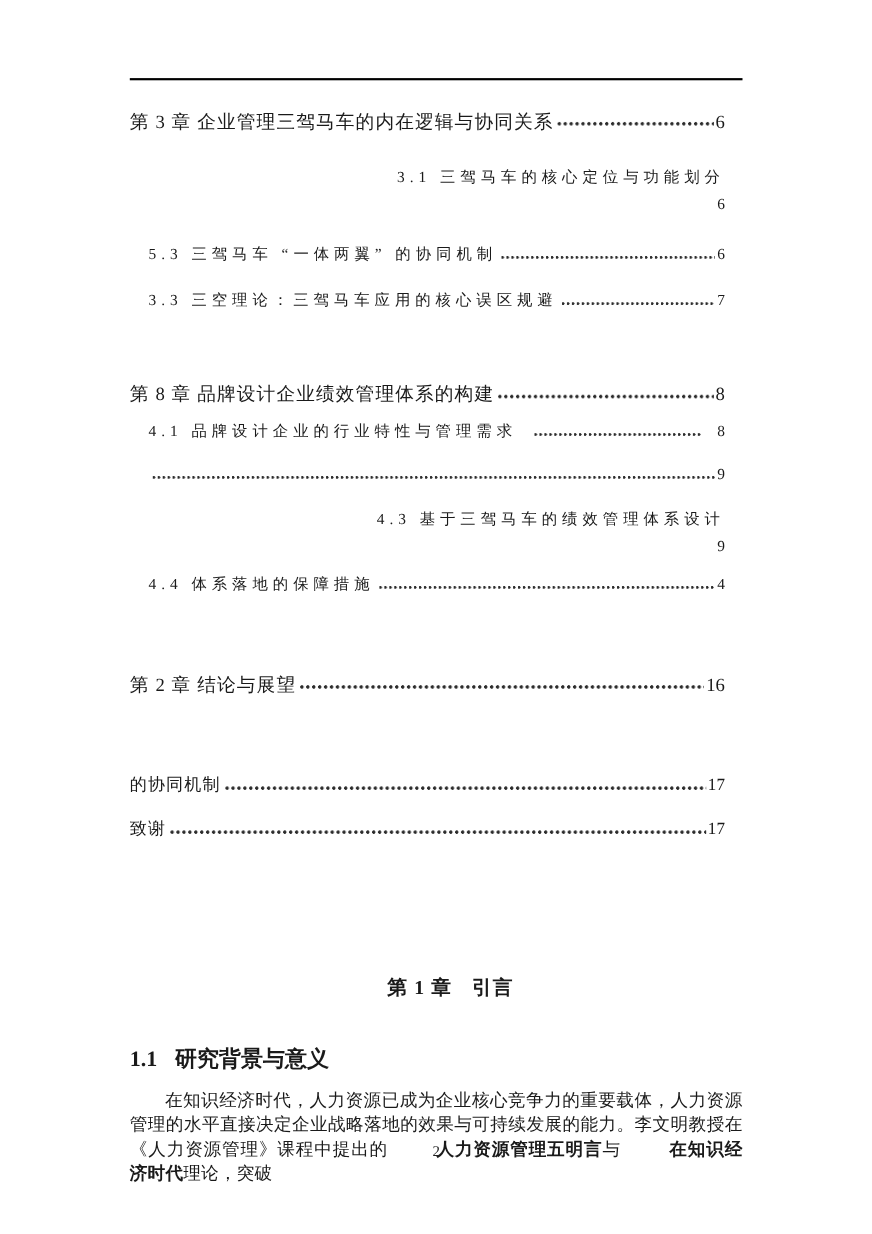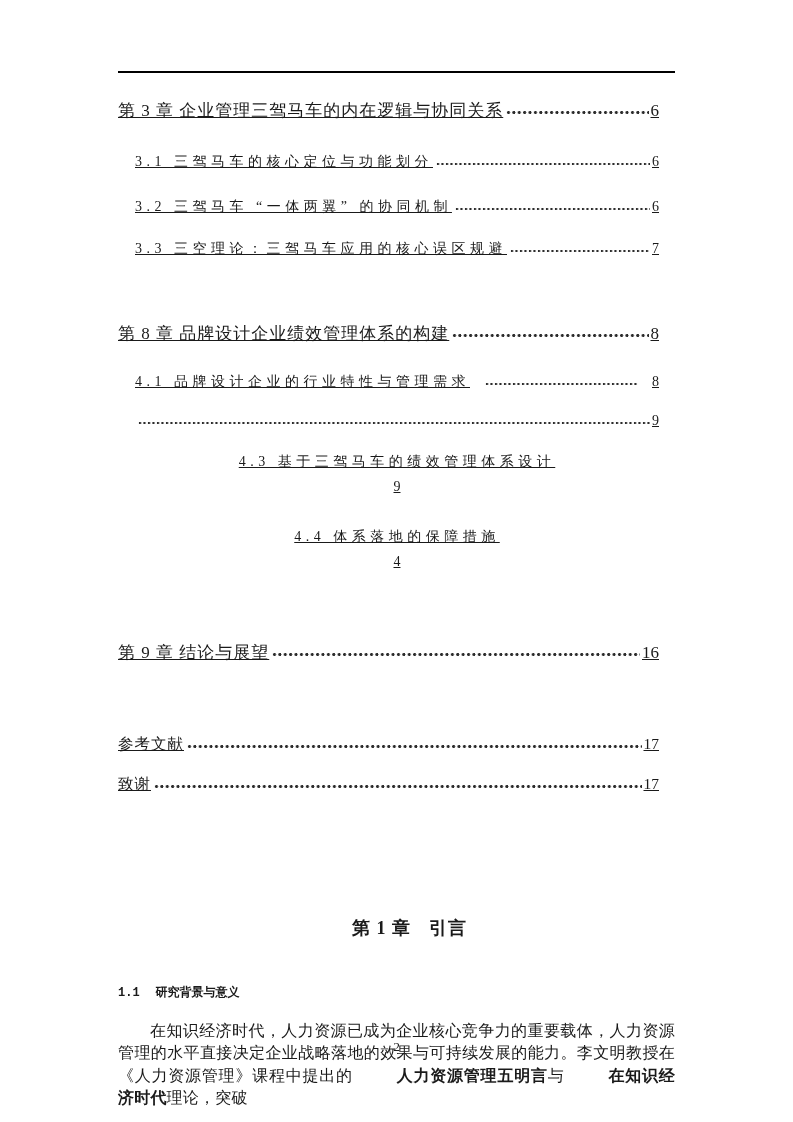--- a/index.html
+++ b/index.html
@@ -16,23 +16,22 @@
     overflow: hidden;
   }
   .header-rule {
     margin-top: 71px;
     height: 0;
     border-top: 2px solid #000000;
   }
   
   .toc-row {
     display: flex;
-    align-items: center;
+    align-items: flex-end;
     padding-right: 16px;
-    text-decoration: underline;
   }
   .toc-chapter {
     font-size: 17px;
     line-height: 23px;
     letter-spacing: 1px;
   }
   .toc-back { font-size: 15.5px; line-height: 22px; }
   .toc-section {
     font-size: 14px;
     line-height: 18px;
@@ -52,41 +51,40 @@
     background-position: left center;
   }
   .toc-section .leader {
     height: 4px;
     margin-top: 3px;
     background-image: radial-gradient(circle at 2px 2px, #2b2b2b 1px, rgba(0,0,0,0) 1.45px);
     background-size: 4.5px 4px;
   }
   
   .mt16 { margin-top: 16px; }  .mt18 { margin-top: 18px; }
-  .mt21 { margin-top: 21px; }  .mt22 { margin-top: 32px; flex-direction: column; }
+  .mt21 { margin-top: 21px; }  .mt22 { margin-top: 16px; }
   .mt23 { margin-top: 23px; flex-direction: column; }  .mt24 { margin-top: 24px; }
   .mt26 { margin-top: 26px; }  .mt27 { margin-top: 27px; }
-  .mt30 { margin-top: 28px; gap: 12px; }  .mt31 { margin-top: 31px; }
+  .mt30 { margin-top: 14px; gap: 12px; }  .mt31 { margin-top: 31px; flex-direction: column; }
   .mt43 { margin-top: 43px; }  .mt64 { margin-top: 64px; }
   .mt69 { margin-top: 69px; }  .mt70 { margin-top: 70px; }
   .mt121 { margin-top: 121px; }
   
   .ch-title {
     font-size: 18px;
     line-height: 24px;
     font-weight: 700;
     text-align: center;
     letter-spacing: 1px;
   }
   .ch-title .ch-num { margin-right: 18px; margin-left: 26px; }
   .sec-title {
-    font-size: 12px;
+    font-size: 20px;
     line-height: 21px;
     font-weight: 700;
-    font-family: Liberation Mono, monospace;
   }
   .sec-title .sec-num { margin-right: 16px; }
   .body-para {
     font-size: 16px;
     line-height: 22.4px;
     text-align: justify;
     text-indent: 32px;
     letter-spacing: 0.2px;
   }
   .body-para b { font-weight: 700; margin-left: 44px; }
@@ -115,21 +113,21 @@
       <span class="toc-page">6</span>
     </div>
 
     <div class="toc-row toc-section mt31">
       <span class="toc-label">3.1 三驾马车的核心定位与功能划分</span>
       <span class="leader"></span>
       <span class="toc-page">6</span>
     </div>
 
     <div class="toc-row toc-section mt27">
-      <span class="toc-label">3.2 三驾马车 “一体两翼” 的协同机制</span>
+      <span class="toc-label">5.3 三驾马车 “一体两翼” 的协同机制</span>
       <span class="leader"></span>
       <span class="toc-page">6</span>
     </div>
 
     <div class="toc-row toc-section mt24">
       <span class="toc-label">3.3 三空理论：三驾马车应用的核心误区规避</span>
       <span class="leader"></span>
       <span class="toc-page">7</span>
     </div>
 
@@ -156,27 +154,27 @@
       <span class="toc-page">9</span>
     </div>
 
     <div class="toc-row toc-section mt22">
       <span class="toc-label">4.4 体系落地的保障措施</span>
       <span class="leader"></span>
       <span class="toc-page">4</span>
     </div>
 
     <div class="toc-row toc-chapter mt70">
-      <span class="toc-label">第 9 章 结论与展望</span>
+      <span class="toc-label">第 2 章 结论与展望</span>
       <span class="leader"></span>
       <span class="toc-page">16</span>
     </div>
 
     <div class="toc-row toc-chapter toc-back mt69">
-      <span class="toc-label">参考文献</span>
+      <span class="toc-label">的协同机制</span>
       <span class="leader"></span>
       <span class="toc-page">17</span>
     </div>
 
     <div class="toc-row toc-chapter toc-back mt18">
       <span class="toc-label">致谢</span>
       <span class="leader"></span>
       <span class="toc-page">17</span>
     </div>
 

